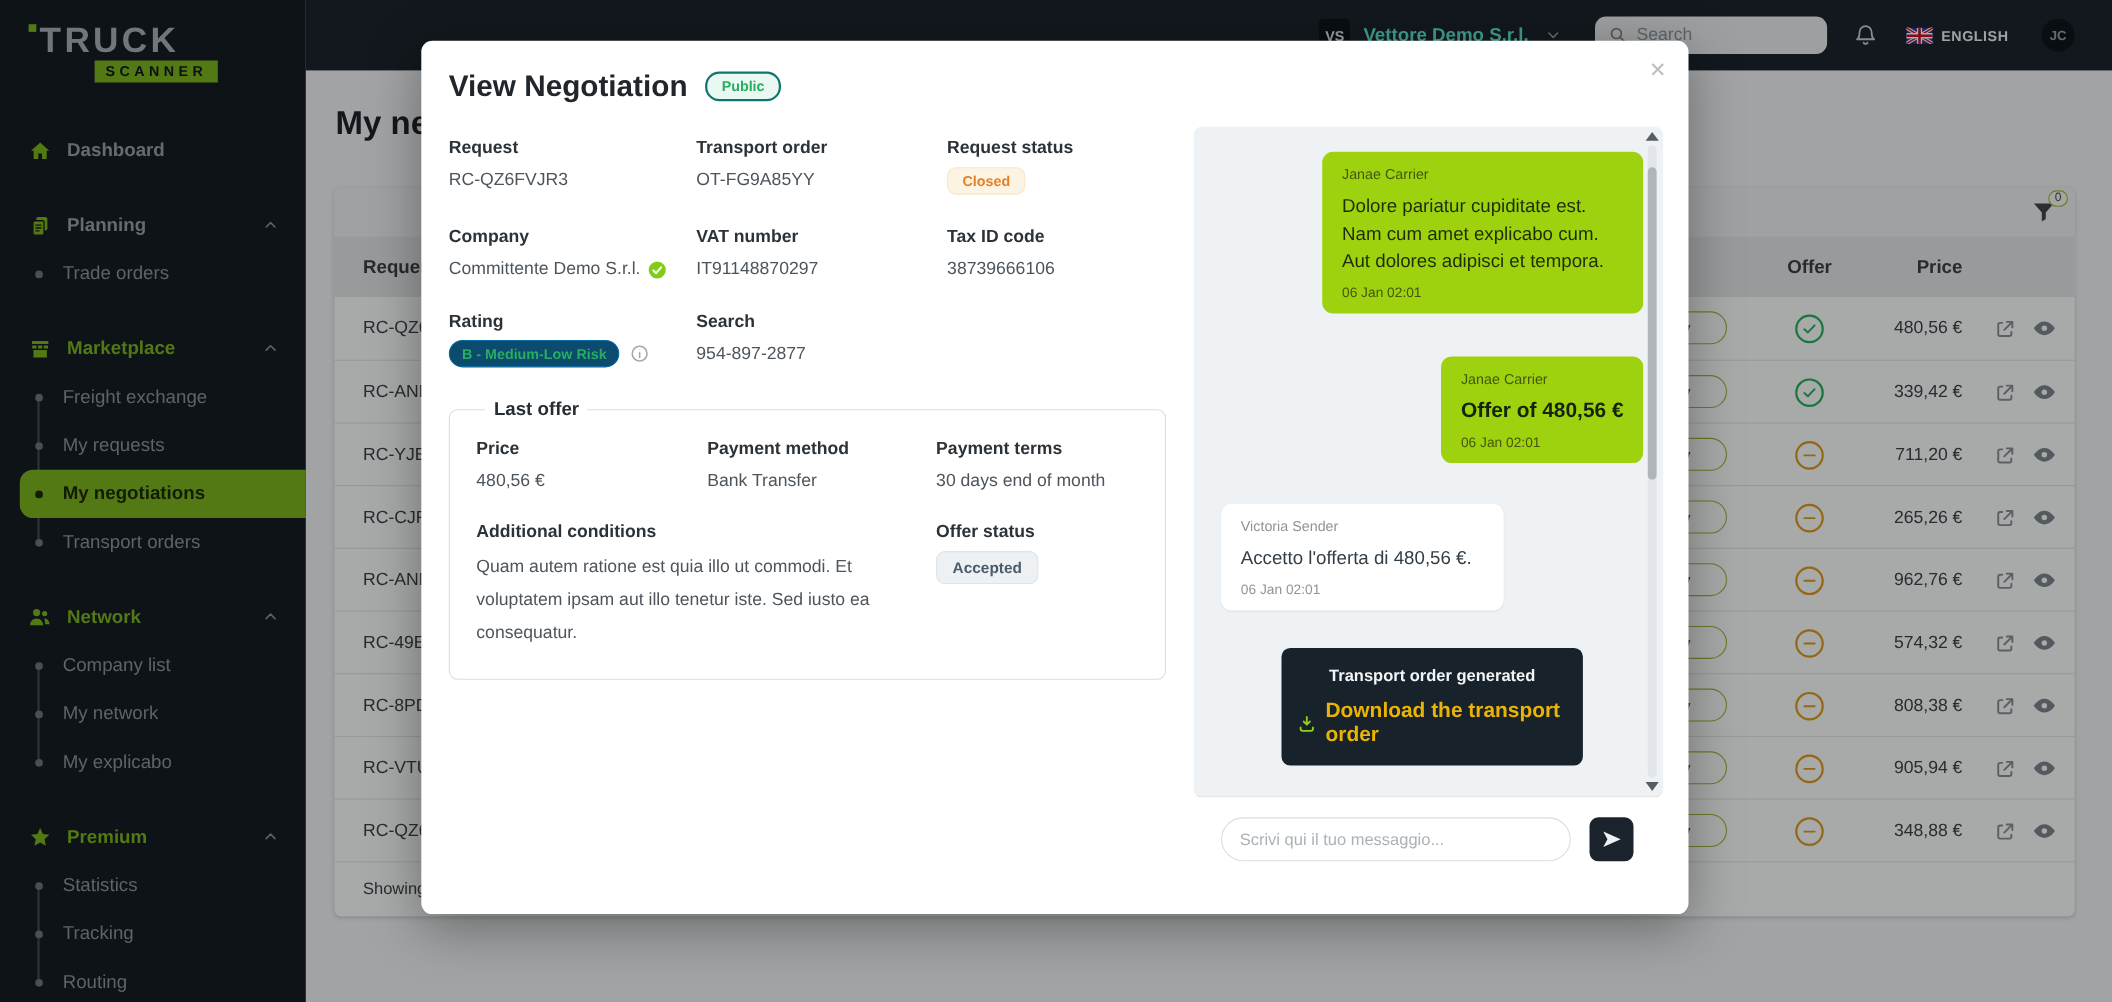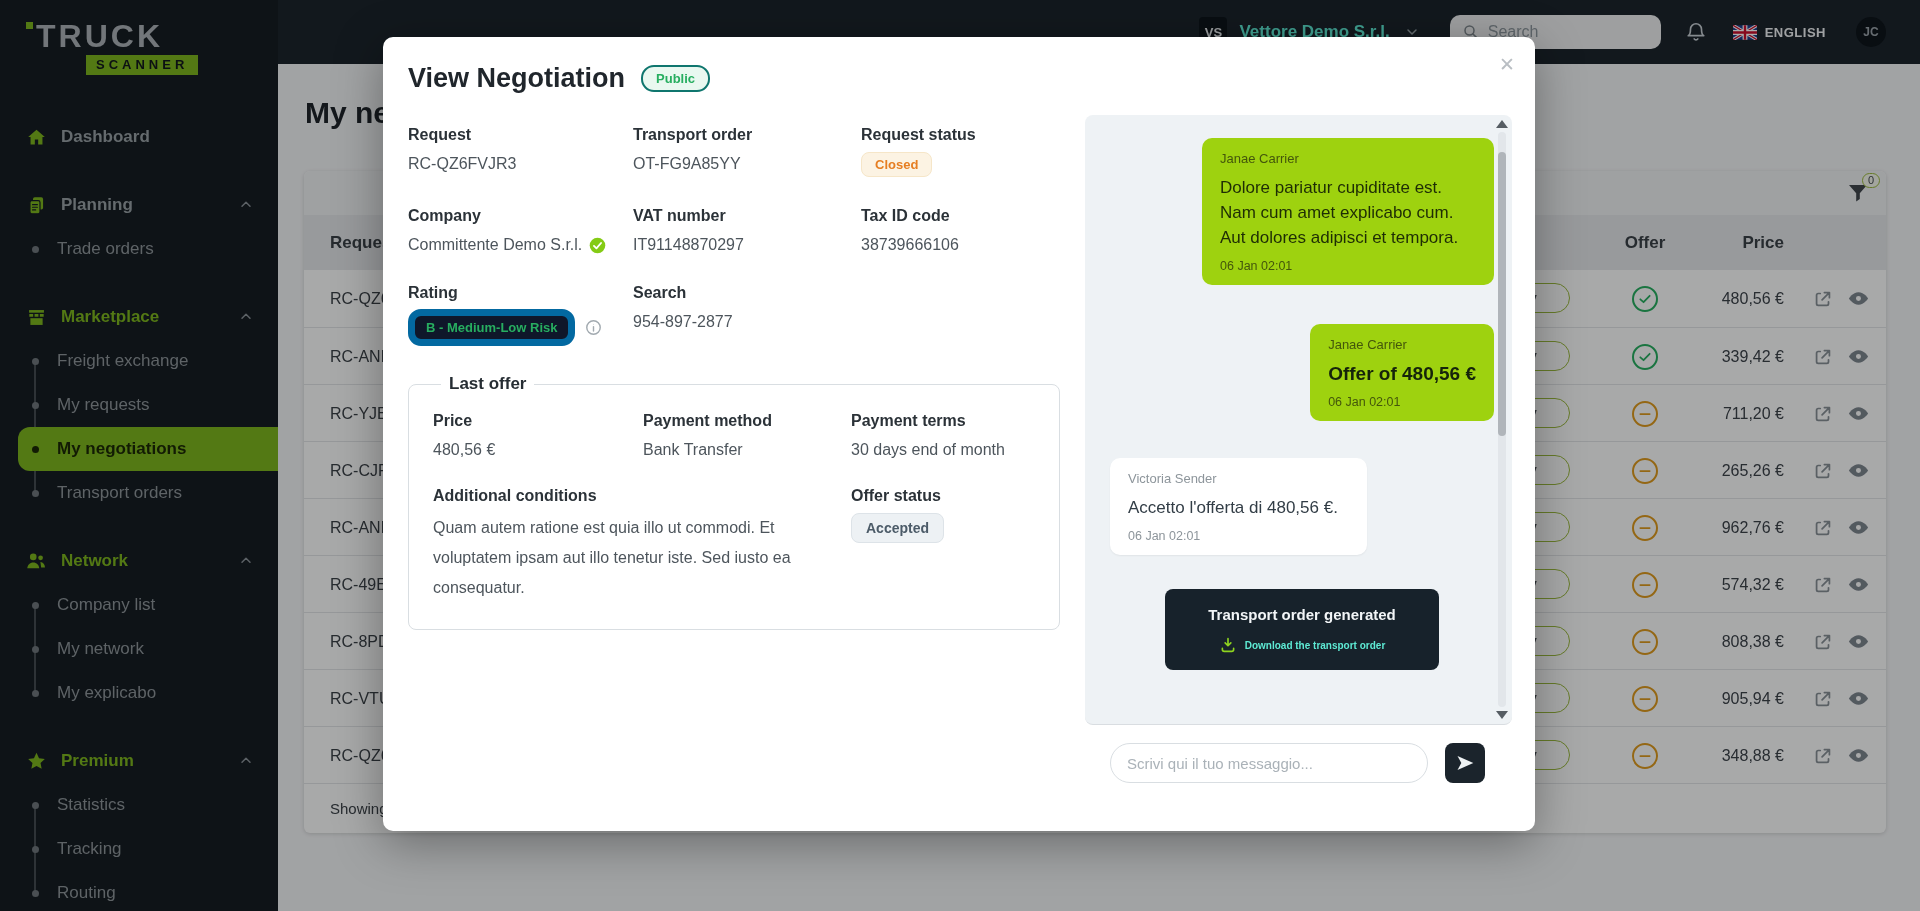--- a/index.html
+++ b/index.html
@@ -70,21 +70,21 @@
   
   .overlay { position:absolute; inset:0; background:rgba(0,0,0,.33); z-index:40; }
   .modal { position:absolute; left:383px; top:37px; width:1152px; height:794px; background:#fff; border-radius:10px; z-index:50; box-shadow:0 12px 48px rgba(0,0,0,.35); }
   .modal-close { position:absolute; top:18px; right:20px; font-size:19px; color:#b9bec3; cursor:pointer; line-height:1; }
   .m-left { position:absolute; left:25px; top:26px; width:652px; }
   .m-title-row { display:flex; align-items:center; gap:16px; }
   .m-title { font-size:27px; font-weight:700; color:#20262c; }
   .badge { display:inline-block; border-radius:13px; font-weight:600; }
   .b-public { font-size:13px; color:#27ae60; background:#e9f8f0; border:2px solid #0f766e; padding:4px 13px; }
   .b-closed { font-size:13px; color:#e67e22; background:#fcf3e3; border:1px solid #f6e6c8; border-radius:8px; padding:4px 13px; }
-  .b-rating { font-size:13px; color:#27ae60; background:#0f172a; border:7px solid #0369a1; padding:4px 11px; }
+  .b-rating { font-size:13px; color:#27ae60; background:#0c4a6e; border:1px solid #0369a1; padding:4px 11px; }
   .b-accepted { font-size:14px; color:#4c5b68; background:#edf1f4; border:1px solid #dde3e8; border-radius:8px; padding:6px 14px; }
   .fields { margin-top:32px; display:grid; grid-template-columns:225px 228px 199px; row-gap:30px; }
   .f-label { font-size:16px; font-weight:600; color:#2b3238; }
   .f-value { font-size:16px; color:#4d555c; margin-top:11px; }
   .f-badge { margin-top:8px; }
   .company-line { display:flex; align-items:center; gap:7px; }
   .rating-line { display:flex; align-items:center; gap:10px; margin-top:7px; }
   fieldset.last-offer { margin-top:28px; border:1px solid #d9dee2; border-radius:8px; padding:18px 24px 26px; }
   fieldset.last-offer legend { font-size:17px; font-weight:600; color:#262d33; padding:0 8px; margin-left:8px; }
   .lo-grid { display:grid; grid-template-columns:210px 208px 1fr; }
@@ -102,21 +102,21 @@
   .bub-green .bub-name, .bub-green .bub-time { color:#44570b; }
   .bub-white .bub-name, .bub-white .bub-time { color:#8d959b; }
   .bub-text { font-size:17px; line-height:25px; }
   .bub-green .bub-text { color:#1e2d05; }
   .bub-white .bub-text { color:#323d46; }
   .bub-text.offer { font-size:19px; font-weight:800; color:#15240b; }
   .bub-time { font-size:12.5px; margin-top:9px; }
   .sys-box { align-self:center; width:274px; background:#17222b; border-radius:8px; padding:17px 14px 16px; margin-top:34px; }
   .sys-title { text-align:center; font-size:15px; font-weight:700; color:#f2f5f7; }
   .sys-link { margin-top:13px; display:flex; align-items:center; justify-content:center; gap:8px; cursor:pointer; }
-  .sys-link span { font-size:10px; font-weight:700; color:#5eead4; }
+  .sys-link span { font-size:19px; font-weight:700; color:#eab308; }
   
   .chat-sb { position:absolute; top:3px; bottom:3px; right:2px; width:16px; }
   .sb-arrow { position:absolute; left:2px; width:0; height:0; border-left:6px solid transparent; border-right:6px solid transparent; }
   .sb-up { top:2px; border-bottom:8px solid #565d63; }
   .sb-down { bottom:2px; border-top:8px solid #565d63; }
   .sb-track { position:absolute; left:4px; top:14px; bottom:14px; width:8px; background:#e2e6ea; border-radius:4px; }
   .sb-thumb { position:absolute; left:4px; top:34px; height:284px; width:8px; background:#b0b5ba; border-radius:4px; }
   
   .chat-input { position:absolute; left:727px; top:706px; width:318px; height:40px; }
   .chat-input input { width:100%; height:100%; border:1px solid #d9dee2; border-radius:20px; padding:0 16px; font-size:15px; color:#39424a; outline:none; font-family:inherit; background:#fff; }

